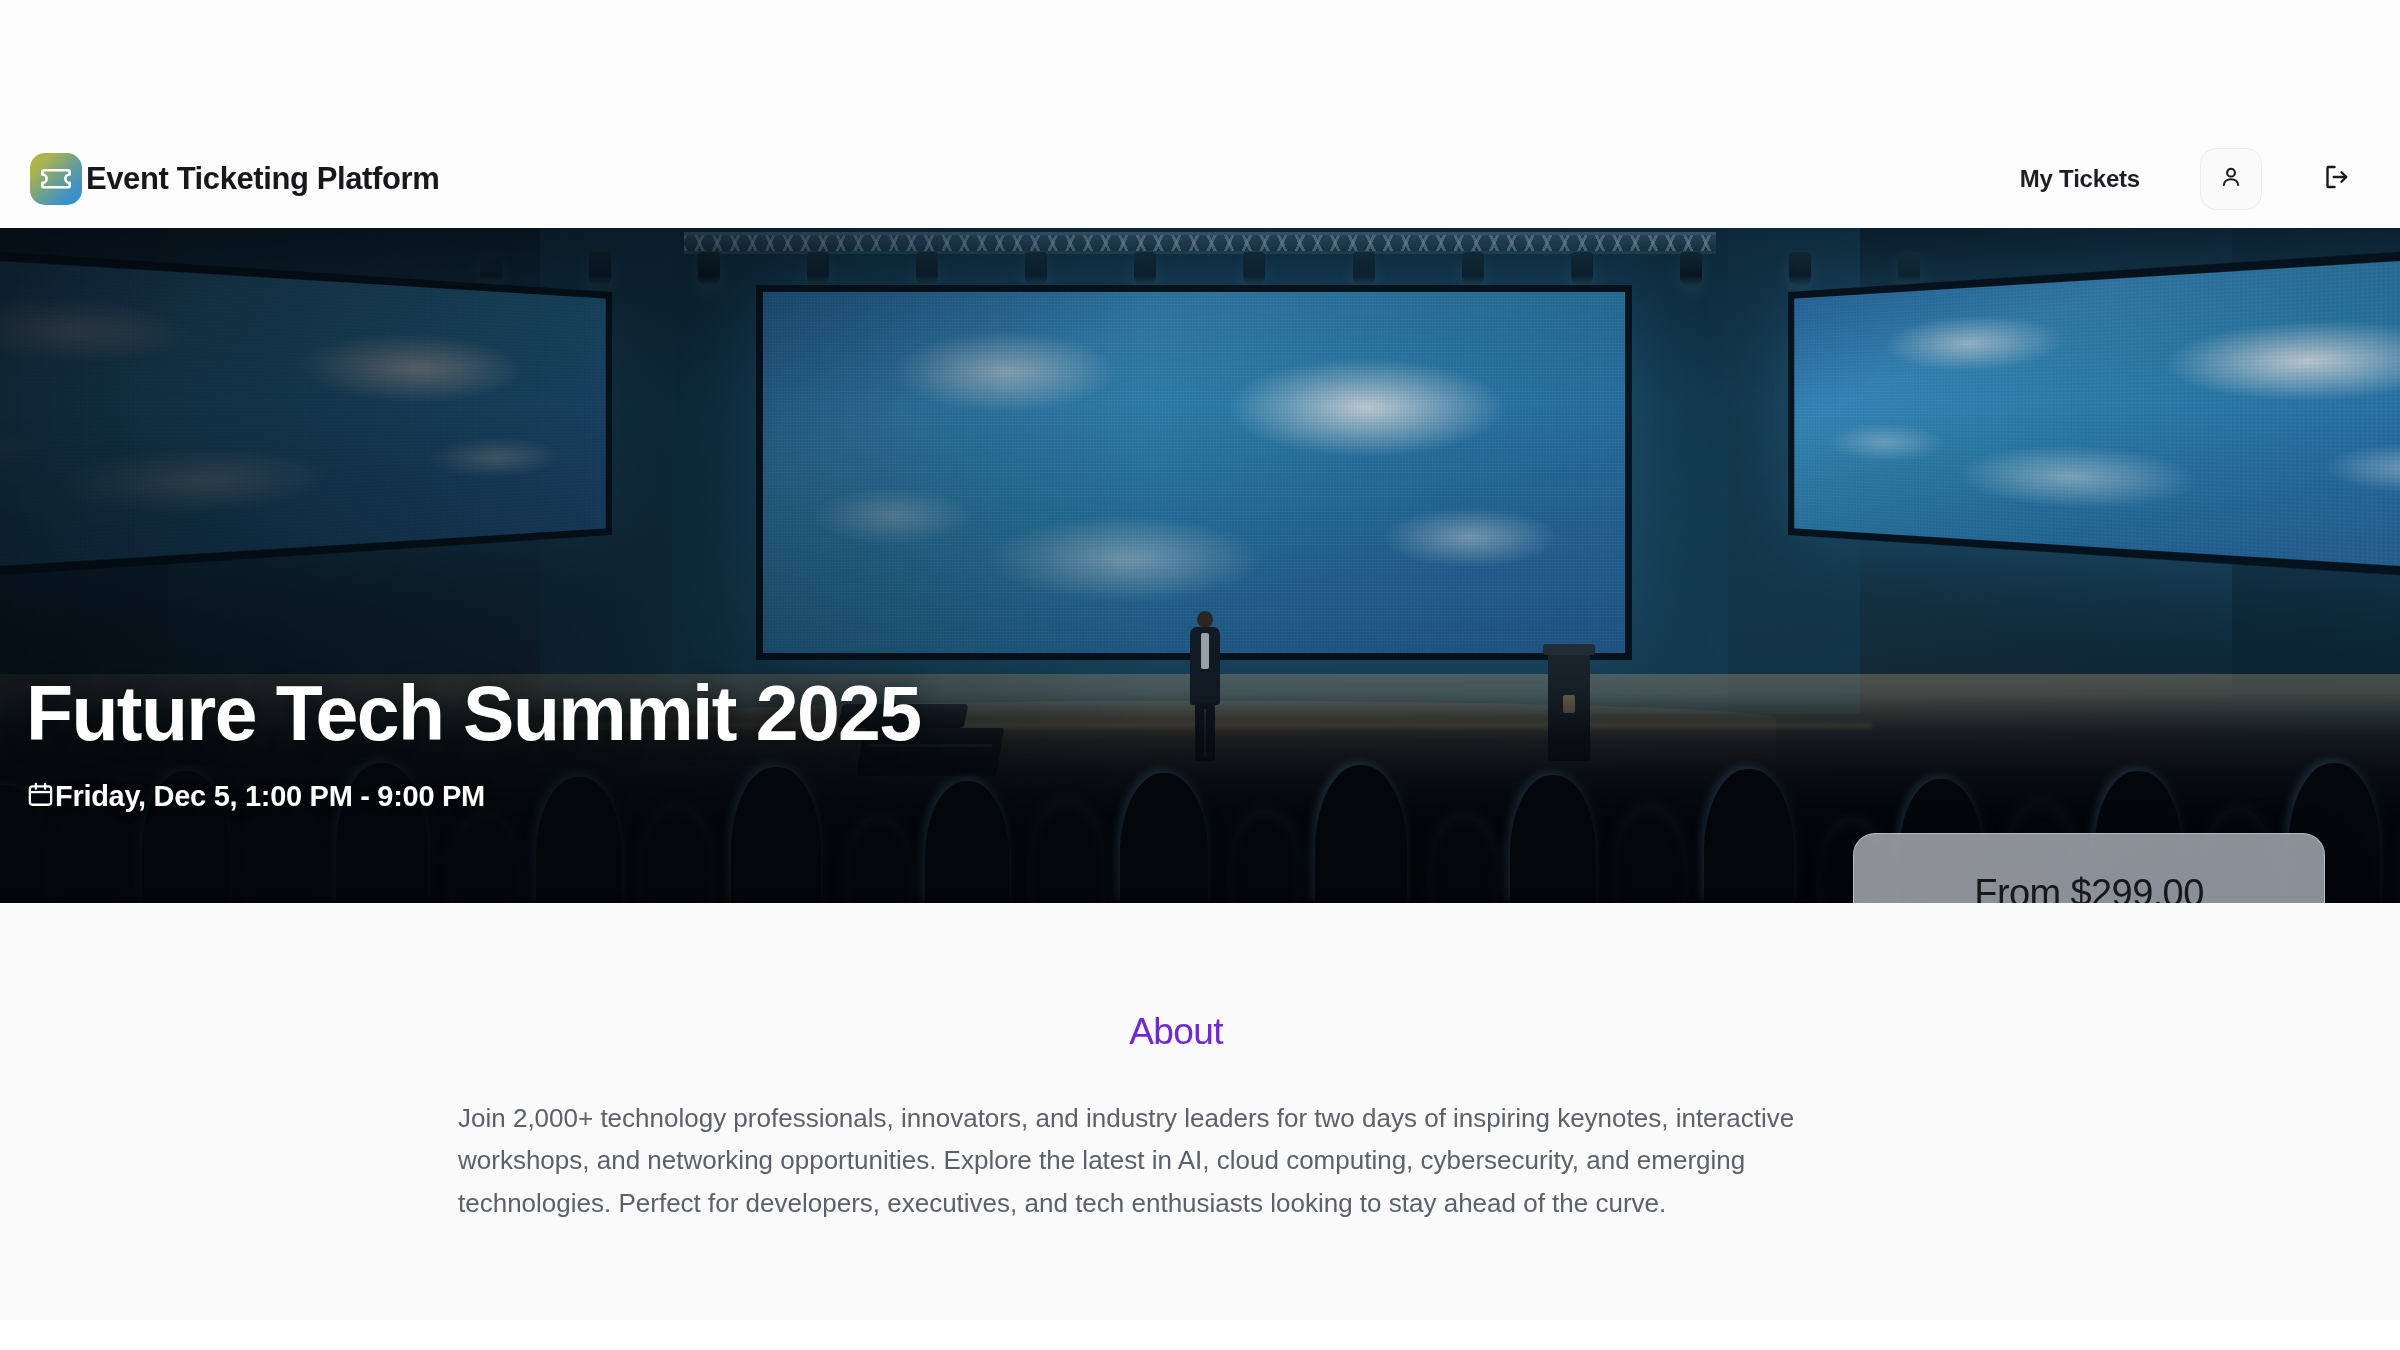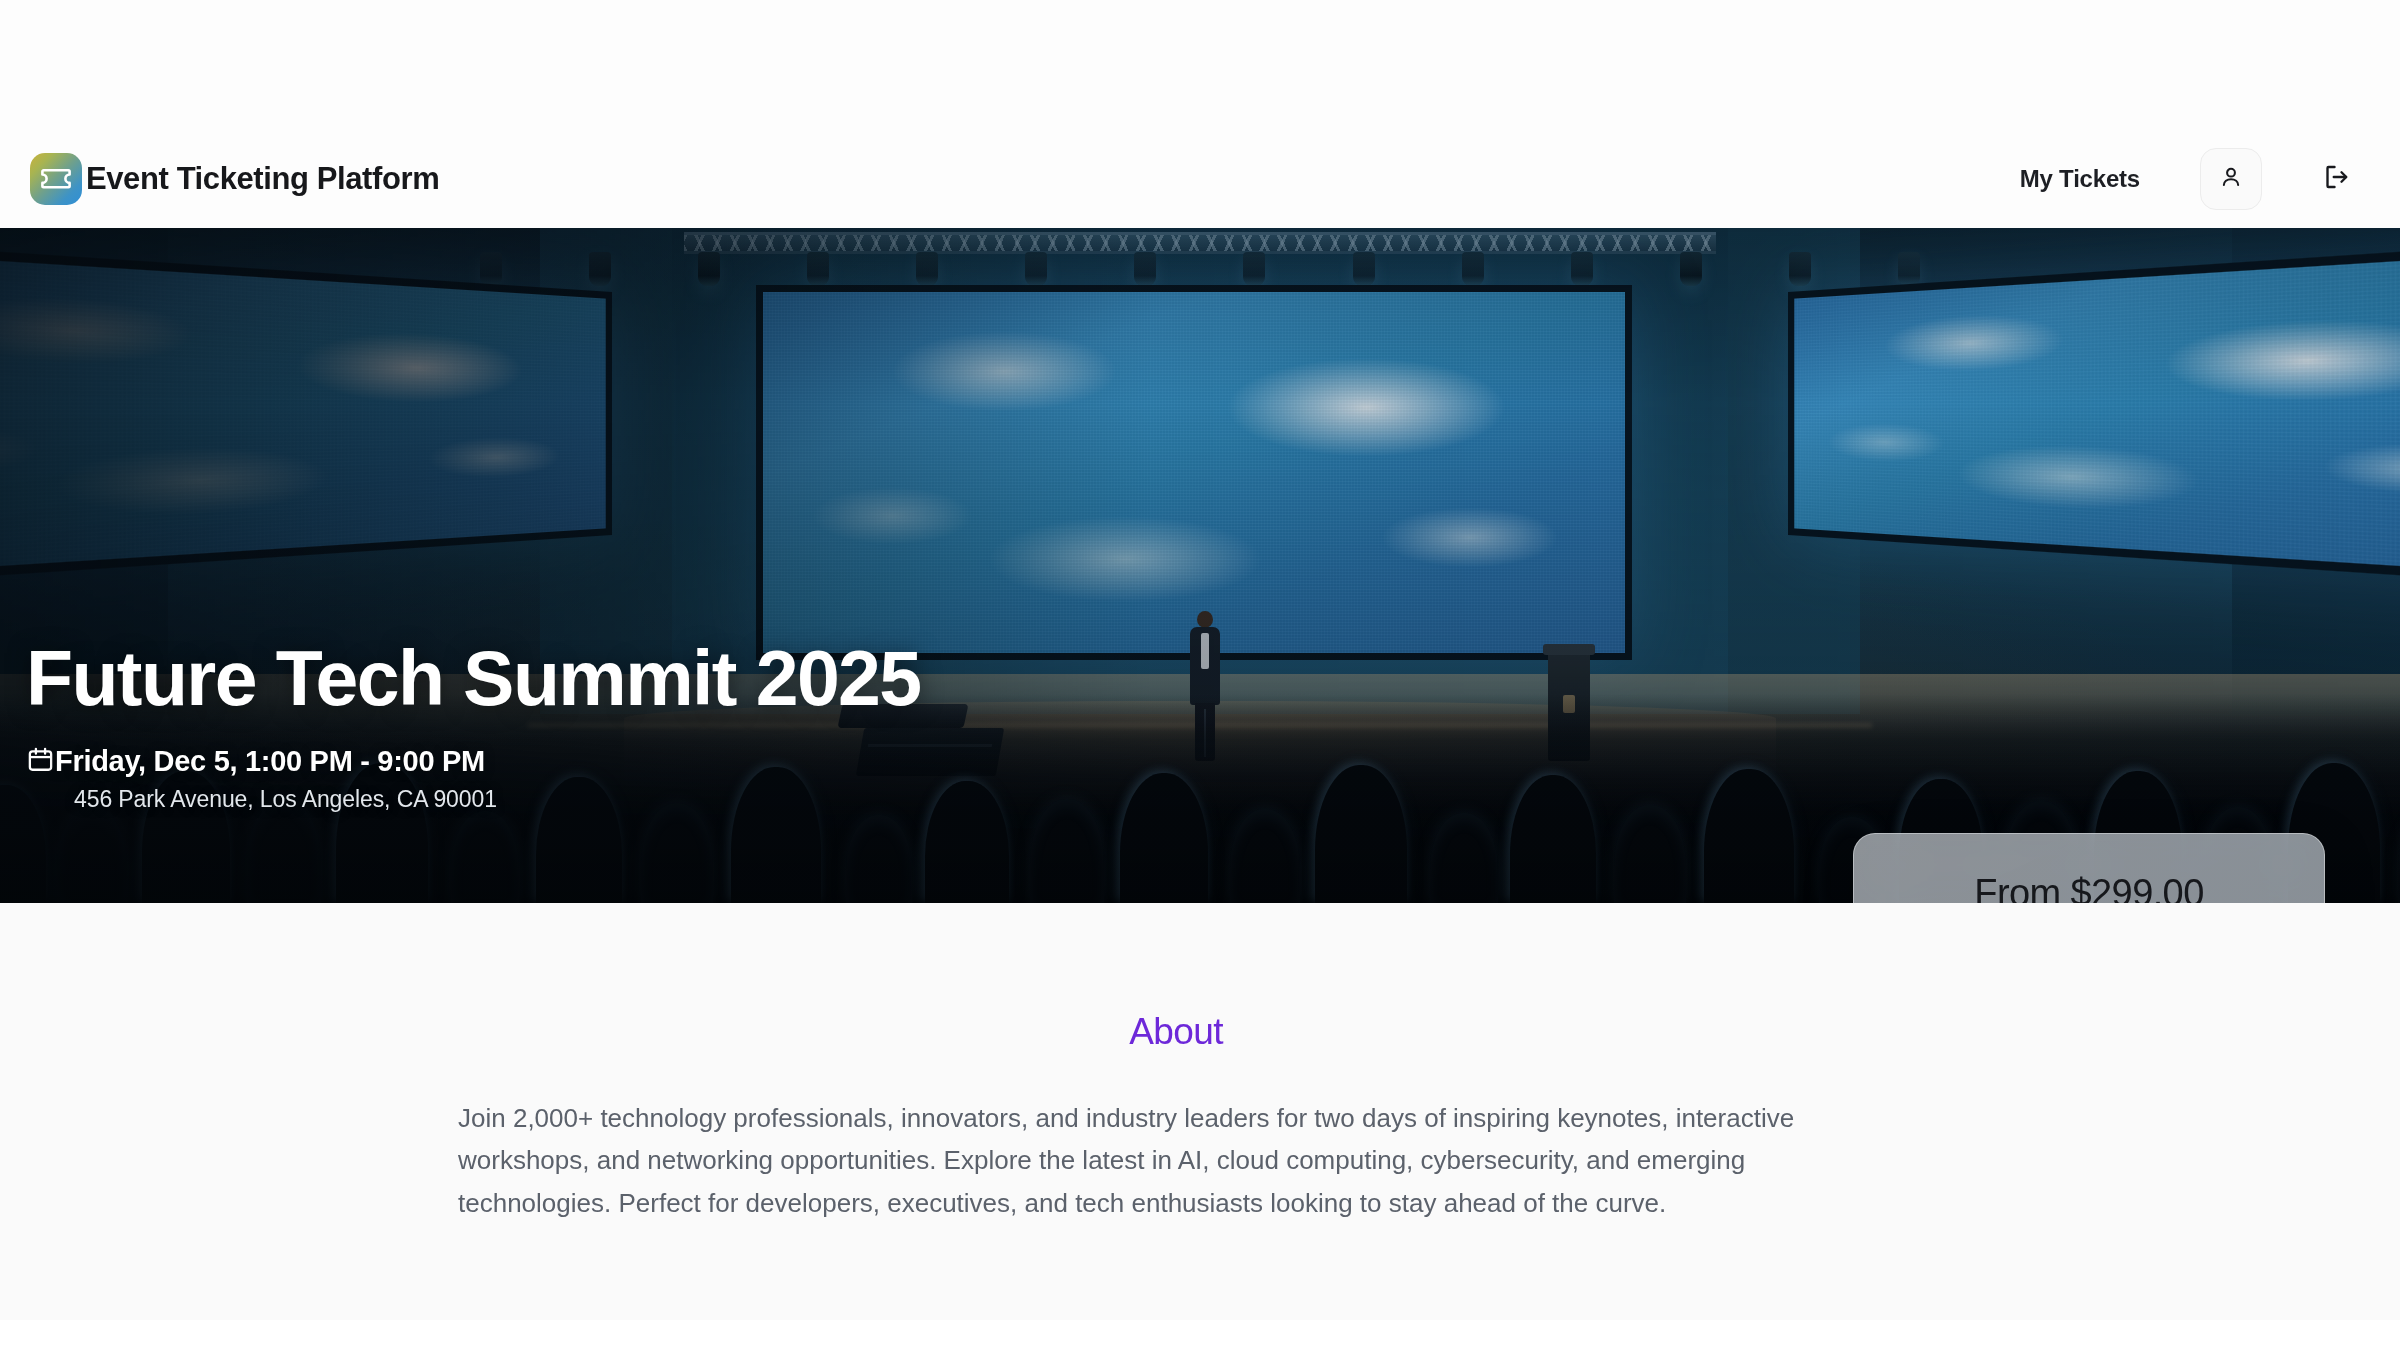--- a/index.html
+++ b/index.html
@@ -443,21 +443,20 @@
           <svg width="29" height="29" viewBox="0 0 24 24" fill="none">
             <rect x="3.2" y="5.2" width="17.6" height="15.3" rx="2.2" stroke="#ffffff" stroke-width="1.9"></rect>
             <path d="M3.2 10h17.6" stroke="#ffffff" stroke-width="1.9"></path>
             <path d="M8.2 3.2v4M15.8 3.2v4" stroke="#ffffff" stroke-width="1.9" stroke-linecap="round"></path>
           </svg>
         </span>
         <span class="hero-date">Friday, Dec 5, 1:00 PM - 9:00 PM</span>
       </div>
 
 
-      <div class="hero-address">456 Park Avenue, Los Angeles, CA 90001</div>
     </div>
 
     <div class="ticket-card">
       <div class="ticket-price">From $299.00</div>
 
     </div>
   </div>
 
   <div class="about-section">
     <div class="about-inner">

